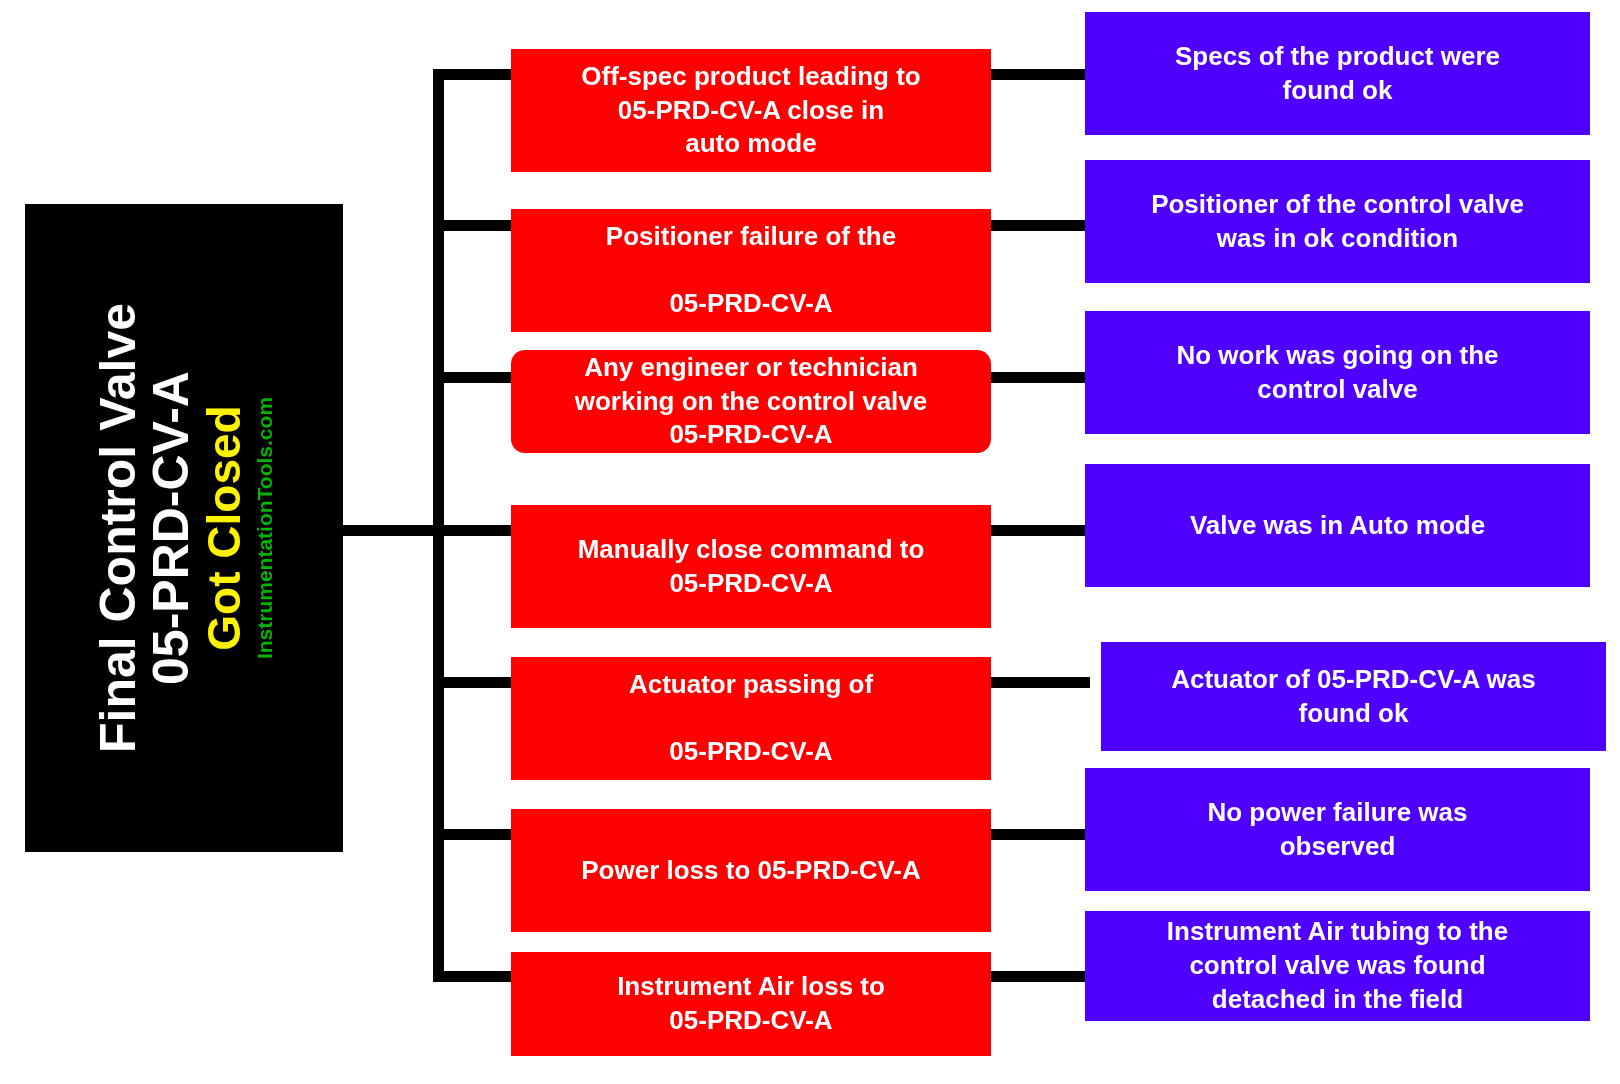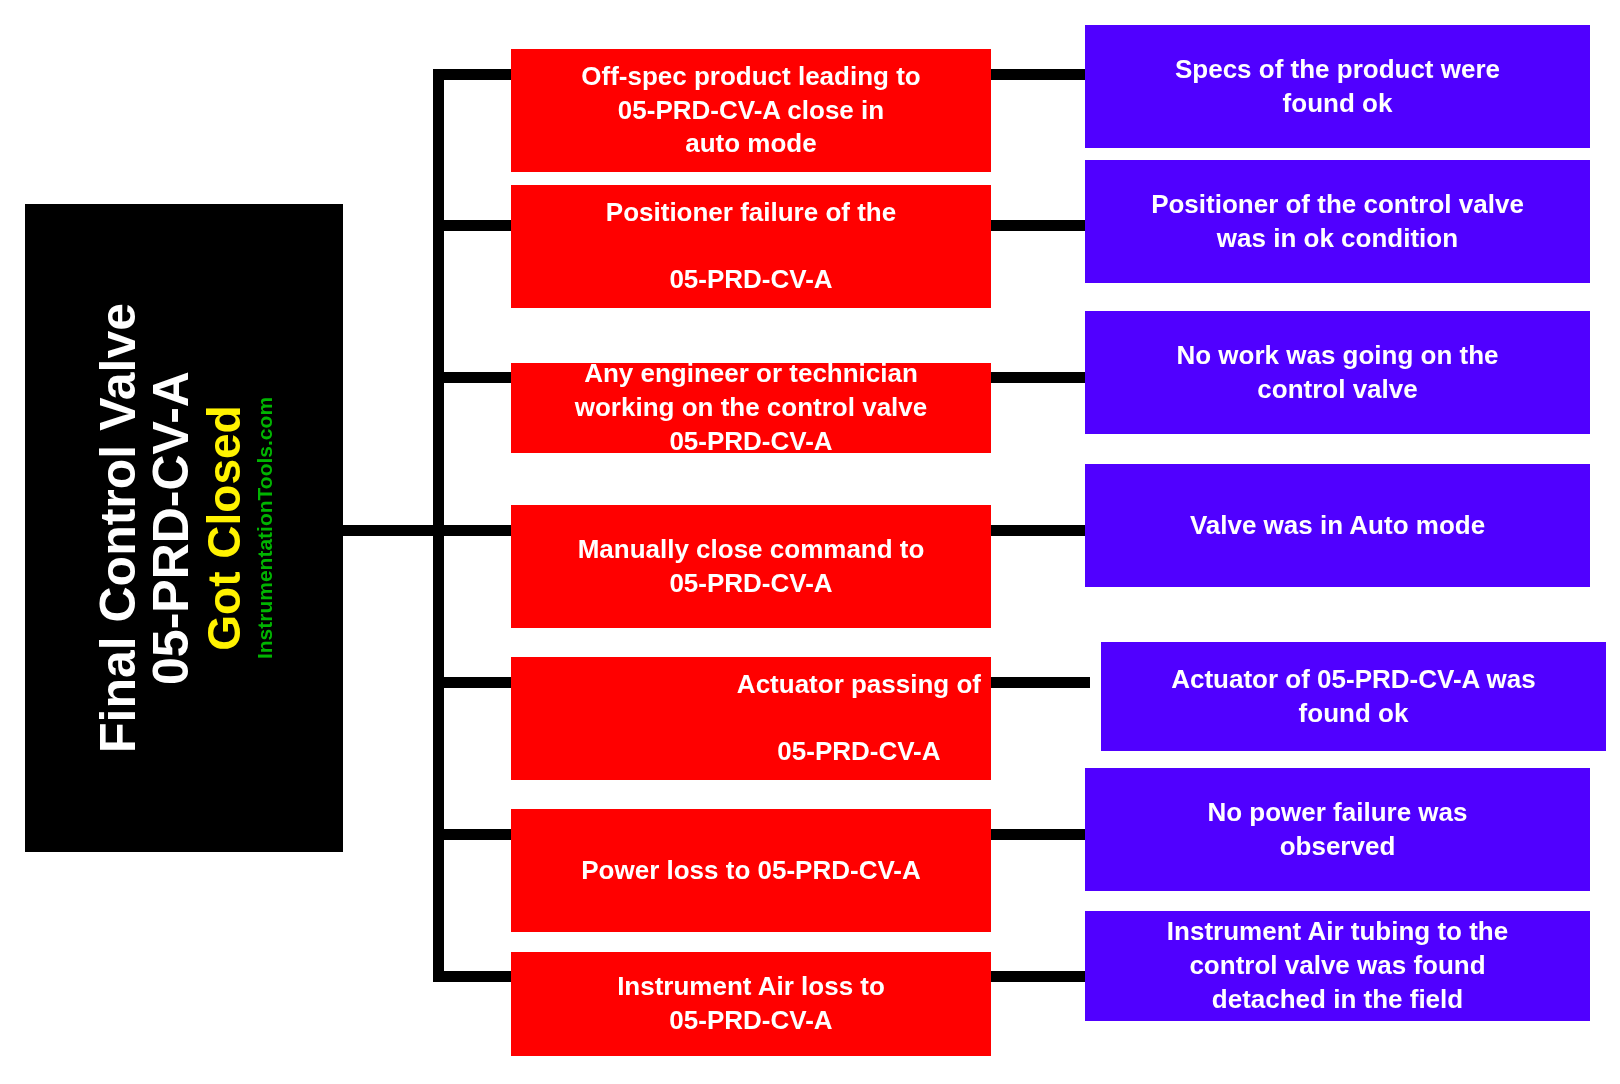--- a/index.html
+++ b/index.html
@@ -145,48 +145,48 @@
   <div class="line-h" style="left:965px; top:525px; width:125px;"></div>
   <div class="line-h" style="left:965px; top:677px; width:125px;"></div>
   <div class="line-h" style="left:965px; top:829px; width:125px;"></div>
   <div class="line-h" style="left:965px; top:971px; width:125px;"></div>
 
   <div class="node cause" style="top:8px; height:123px;">
     <span class="node-text">Off-spec product leading to
 05-PRD-CV-A close in
 auto mode</span>
   </div>
-  <div class="node cause" style="top:144px; height:123px;">
+  <div class="node cause" style="top:168px; height:123px;">
     <span class="node-text">Positioner failure of the
 
 05-PRD-CV-A</span>
   </div>
-  <div class="node cause" style="top:322px; height:90px;">
+  <div class="node cause" style="top:309px; height:103px;border-radius:14px;">
     <span class="node-text">Any engineer or technician
 working on the control valve
 05-PRD-CV-A</span>
   </div>
   <div class="node cause" style="top:464px; height:123px;">
     <span class="node-text">Manually close command to
 05-PRD-CV-A</span>
   </div>
-  <div class="node cause" style="top:616px; height:123px;justify-content:flex-end;">
+  <div class="node cause" style="top:616px; height:123px;">
     <span class="node-text">Actuator passing of
 
 05-PRD-CV-A</span>
   </div>
   <div class="node cause" style="top:768px; height:123px;">
     <span class="node-text">Power loss to 05-PRD-CV-A</span>
   </div>
   <div class="node cause" style="top:911px; height:104px;">
     <span class="node-text">Instrument Air loss to
 05-PRD-CV-A</span>
   </div>
 
-  <div class="node finding" style="top:25px; height:123px;">
+  <div class="node finding" style="top:12px; height:123px;">
     <span class="node-text">Specs of the product were
 found ok</span>
   </div>
   <div class="node finding" style="top:160px; height:123px;">
     <span class="node-text">Positioner of the control valve
 was in ok condition</span>
   </div>
   <div class="node finding" style="top:311px; height:123px;">
     <span class="node-text">No work was going on the
 control valve</span>

